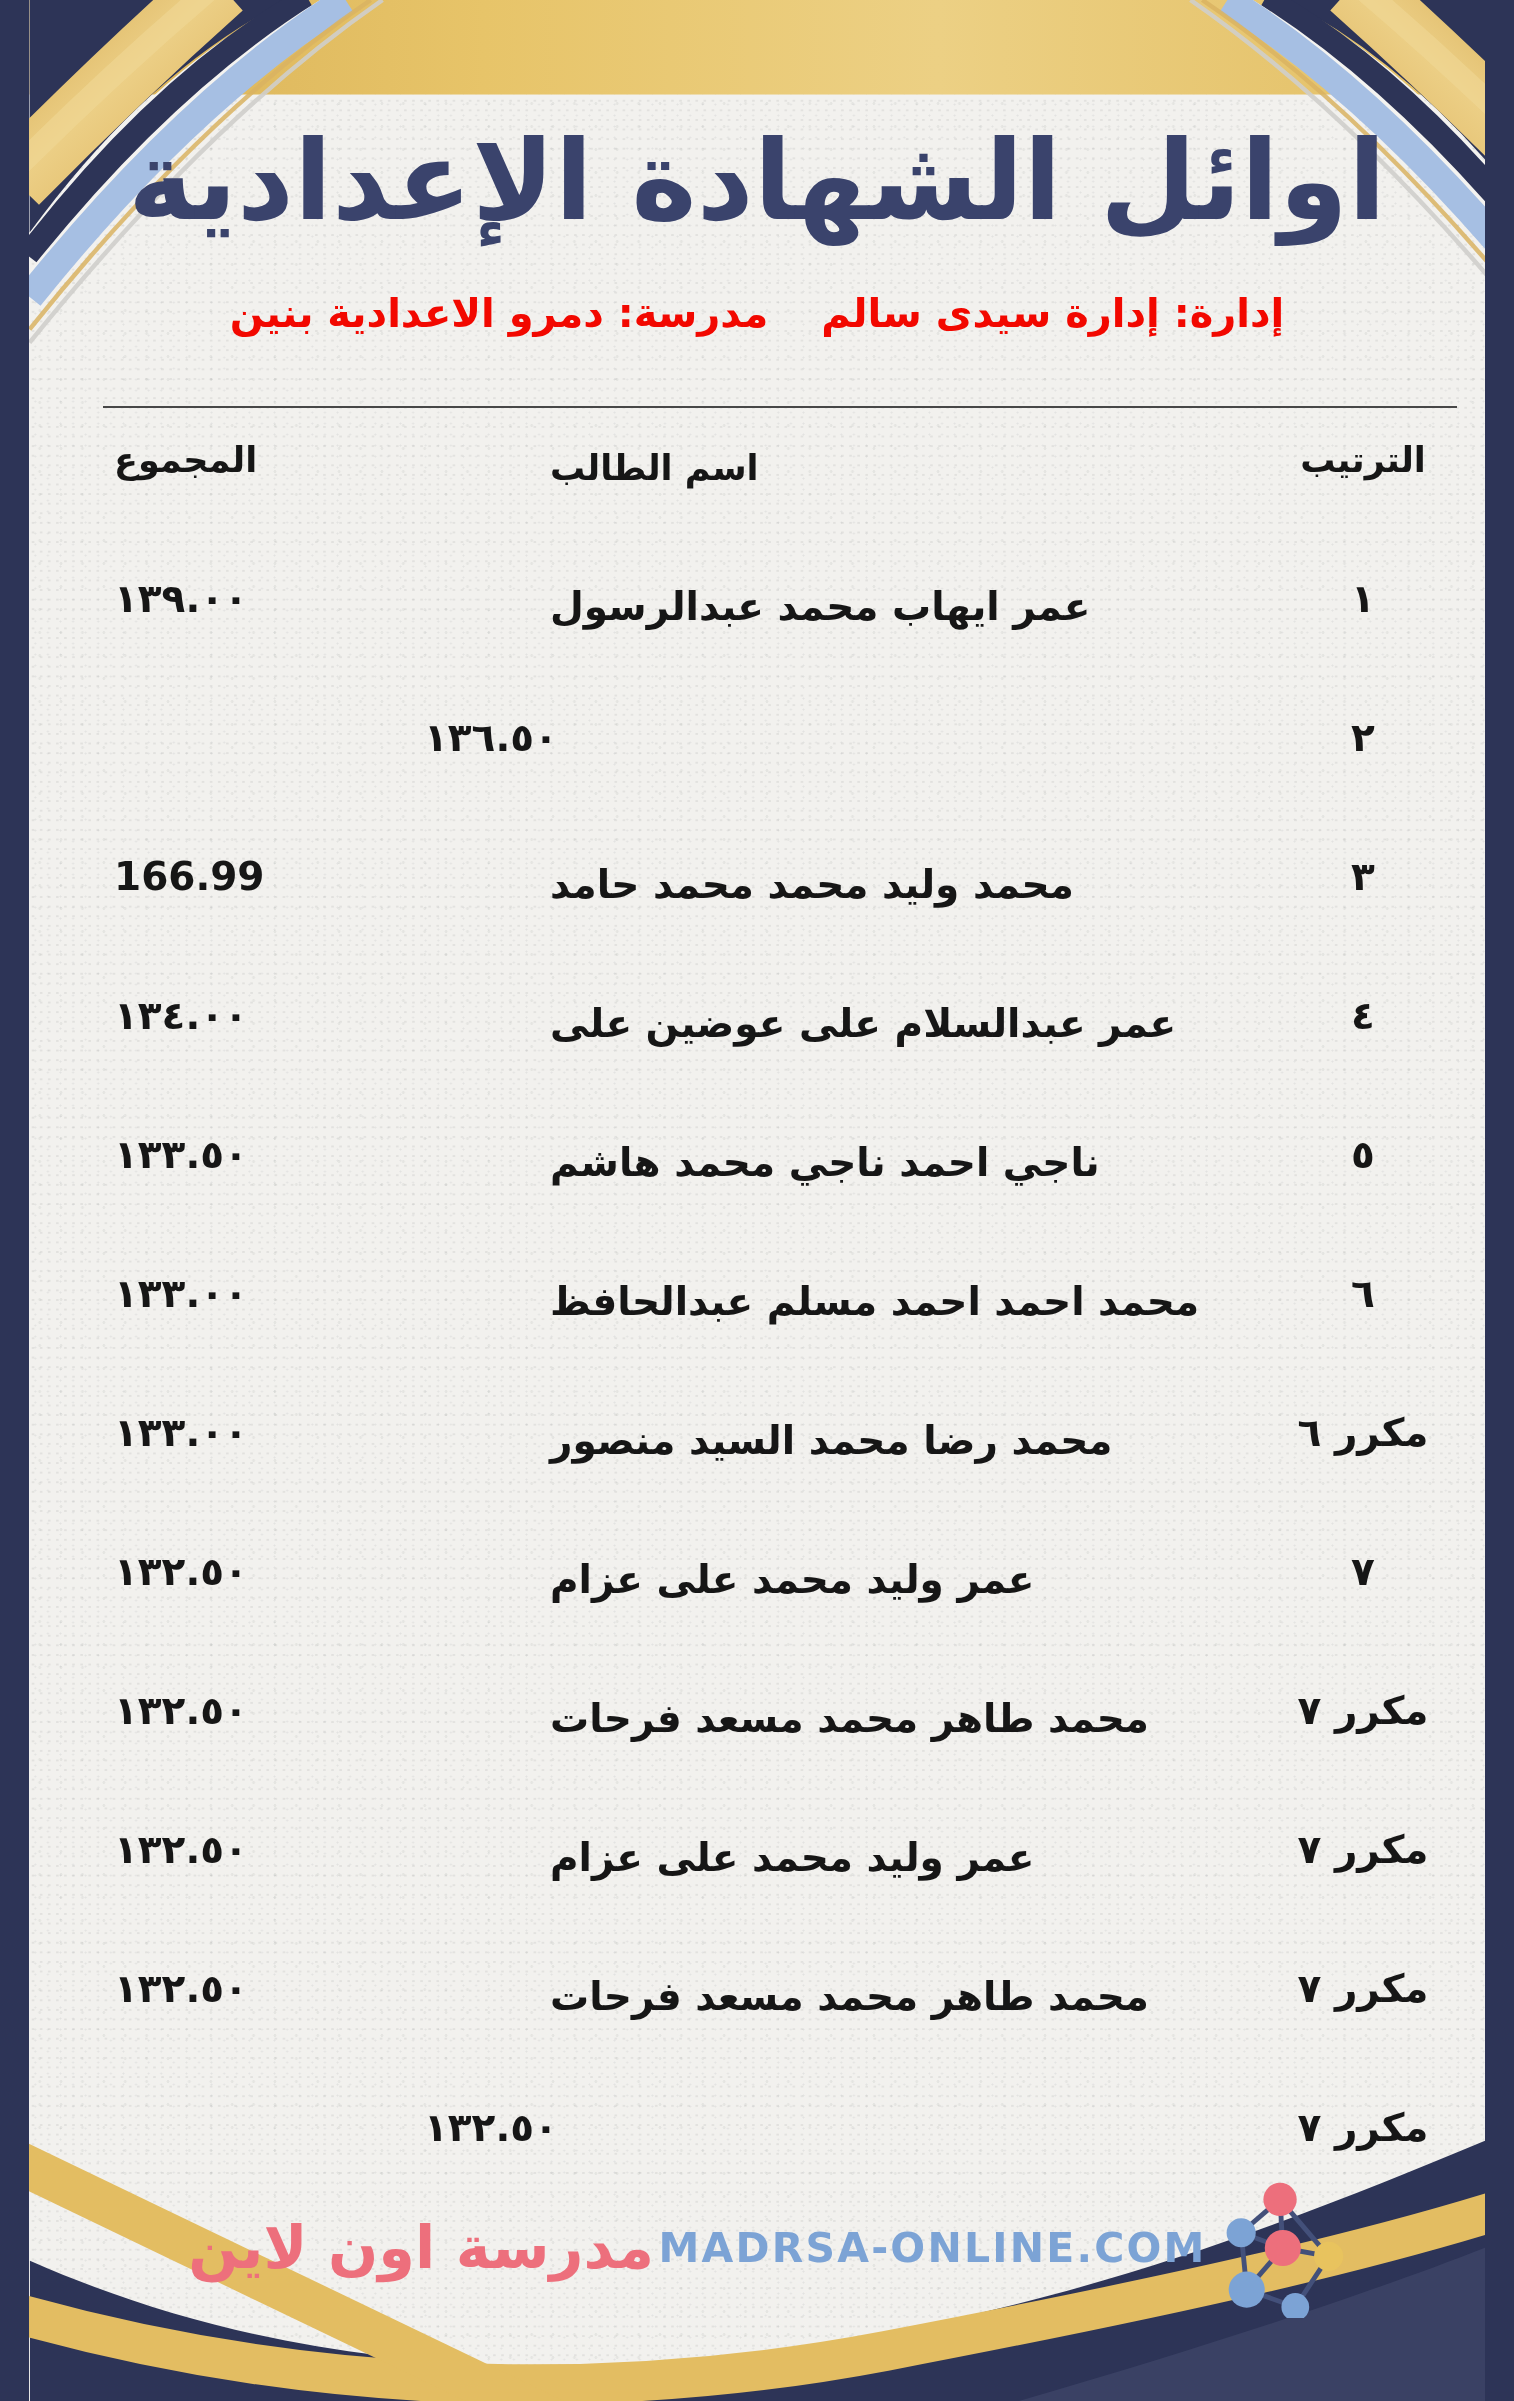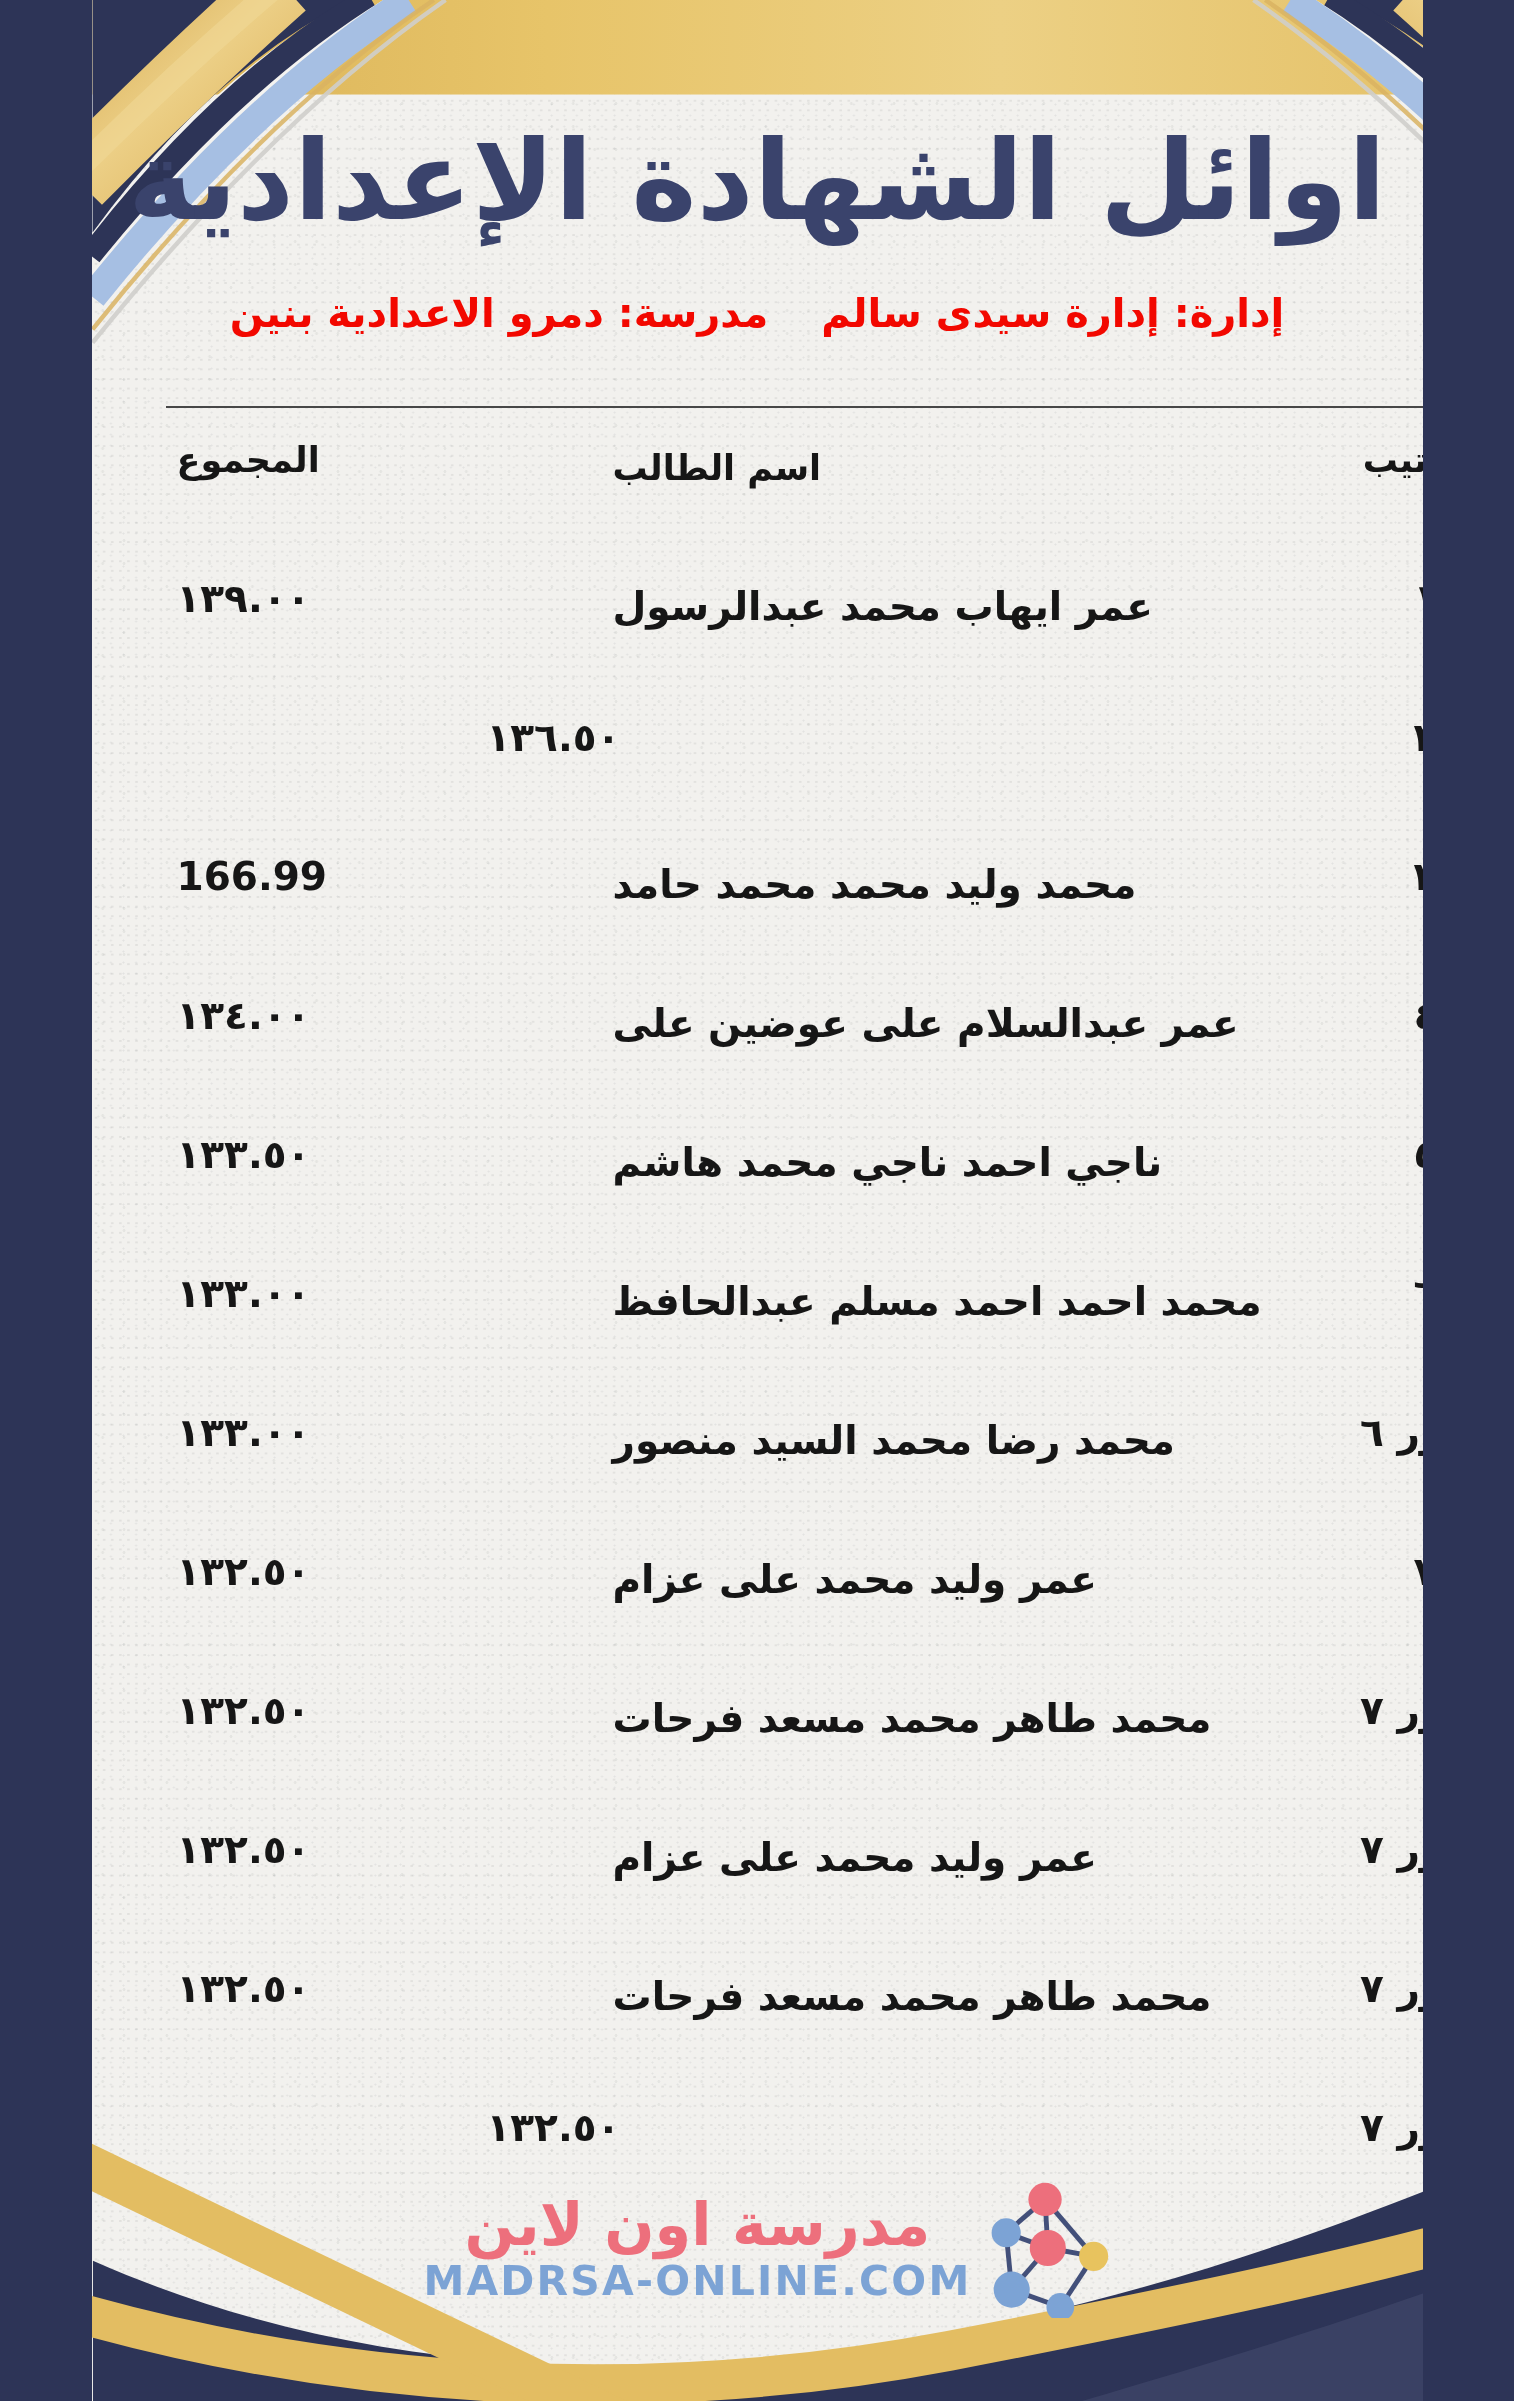--- a/index.html
+++ b/index.html
@@ -2,21 +2,21 @@
 <html lang="ar" dir="rtl" style="font-size:11.8px"><head>
 <meta charset="utf-8">
 <style>
   html,body{margin:0;padding:0;}
   body{
     font-family:"DejaVu Sans", sans-serif;
     background:#2d3457;
   }
   .sheet{
     position:relative;
-    width:1331px;height:2401px;
+    width:1456px;height:2401px;
     margin:0 auto;
     background-color:#f2f1ee;
     background-image:
       radial-gradient(circle, rgba(140,142,140,.16) 0 1px, transparent 1.3px),
       radial-gradient(circle, rgba(110,118,130,.12) 0 0.8px, transparent 1.2px),
       radial-gradient(circle, rgba(170,172,170,.18) 0 1.3px, transparent 1.6px);
     background-size:8.1px 9.6px, 12.6px 11px, 21.4px 23px;
     overflow:hidden;
   }
   svg.decor{position:absolute;display:block;pointer-events:none;}
@@ -62,21 +62,21 @@
   .cell.total{text-align:left;direction:ltr;}
   .thead .cell{font-weight:600;}
 
   .logo{
     position:absolute;top:2178px;left:0;width:100%;z-index:4;
     display:flex;justify-content:center;align-items:center;
     transform:translateX(8.9px);
     direction:ltr;
     gap:19px;
   }
-  .logo-texts{display:flex;flex-direction:column;align-items:center;gap:4.4px;}
+  .logo-texts{display:flex;flex-direction:row;align-items:center;gap:4.4px;}
   .logo-ar{font-size:59px;font-weight:700;color:#ed6f7c;line-height:1.05;}
   .logo-domain{font-size:41px;font-weight:700;color:#7ca3d5;letter-spacing:2.2px;line-height:1.0;text-align:right;}
 </style>
 </head>
 <body>
 
 <div class="sheet">
 
   <svg class="decor top-decor" width="1515" height="384" viewBox="0 0 2050 520">
     <defs>

